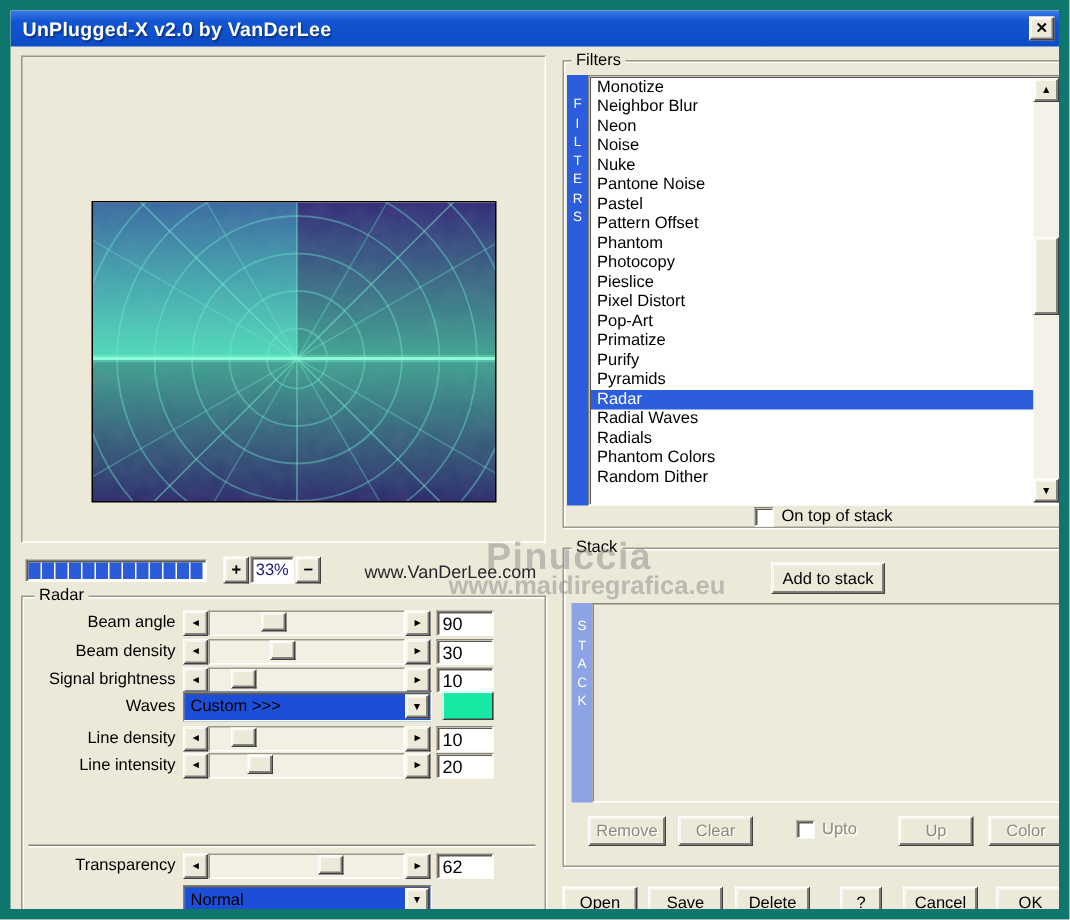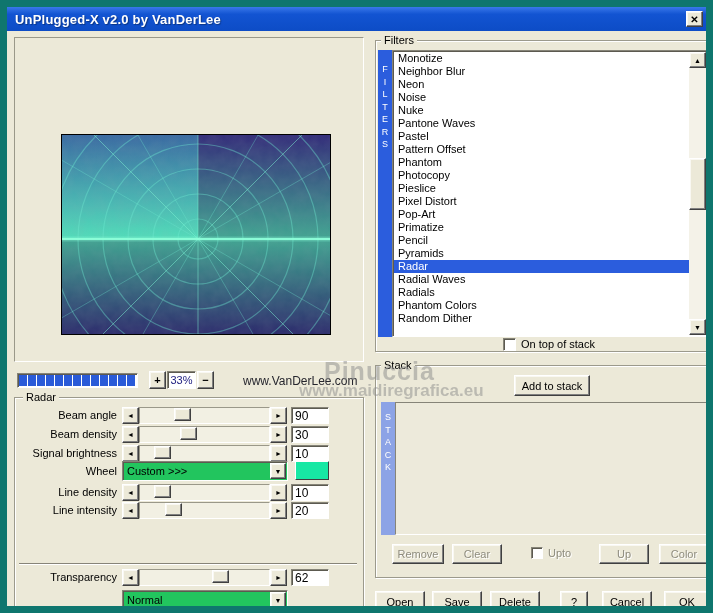--- a/index.html
+++ b/index.html
@@ -95,21 +95,21 @@
     box-shadow: inset -1px -1px 0 #808080, inset 1px 1px 0 #f9f8f2;
   }
   .vbox {
     position:absolute; left:284px; width:38px; height:17px;
     background:#fff; border:1px solid; border-color:#868478 #ffffff #ffffff #868478;
     box-shadow: inset 1px 1px 0 #5c5a50;
     font-family:"Liberation Sans", sans-serif; font-size:12px; color:#000;
     padding-left:3px; outline:none;
   }
   .dropdown {
-    position:absolute; height:20px; background:#22c55e;
+    position:absolute; height:20px; background:#1d4ed8;
     border:1px solid; border-color:#868478 #ffffff #ffffff #868478;
     box-shadow: inset 1px 1px 0 #5c5a50;
     display:flex; align-items:center;
   }
   .dd-text { flex:1; font-size:11px; color:#000; padding-left:4px; }
   .dd-btn {
     width:16px; height:16px; margin-right:1px; flex:0 0 auto;
     display:flex; align-items:center; justify-content:center; font-size:7px; color:#000;
   }
   .swatch {
@@ -297,21 +297,21 @@
       </span>
     <span class="strack">
         <span class="sthumb" style="left:11%;"></span>
       </span>
     <span class="sbtn raised">
         <span>►</span>
       </span>
   </div>
   <input class="vbox" style="top: 438px;" value="10">
 
-  <div class="rlabel" style="top:457px;">Wheel</div>
+  <div class="rlabel" style="top:457px;">Waves</div>
   <div class="dropdown" style="left:115px; top:454px; width:166px;">
     <span class="dd-text">Custom &gt;&gt;&gt;</span>
     <span class="dd-btn raised">
         <span>▼</span>
       </span>
   </div>
   <div class="swatch" style="top:454px; background:#17e8a4;"></div>
 
   <div class="rlabel" style="top:478px;">Line density</div>
   <div class="slider" style="top:477px;">
@@ -378,30 +378,30 @@
     </div>
 
   <div class="listbox sunken">
     <div class="list-items">
 
     <div class="list-item">Monotize</div>
         <div class="list-item">Neighbor Blur</div>
         <div class="list-item">Neon</div>
         <div class="list-item">Noise</div>
         <div class="list-item">Nuke</div>
-        <div class="list-item">Pantone Waves</div>
+        <div class="list-item">Pantone Noise</div>
         <div class="list-item">Pastel</div>
         <div class="list-item">Pattern Offset</div>
         <div class="list-item">Phantom</div>
         <div class="list-item">Photocopy</div>
         <div class="list-item">Pieslice</div>
         <div class="list-item">Pixel Distort</div>
         <div class="list-item">Pop-Art</div>
         <div class="list-item">Primatize</div>
-        <div class="list-item">Pencil</div>
+        <div class="list-item">Purify</div>
         <div class="list-item">Pyramids</div>
         <div class="list-item selected">Radar</div>
         <div class="list-item">Radial Waves</div>
         <div class="list-item">Radials</div>
         <div class="list-item">Phantom Colors</div>
         <div class="list-item">Random Dither</div>
       </div>
     <div class="scrollbar">
       <div class="scroll-btn raised" style="top:0;">
           <span>▲</span>

